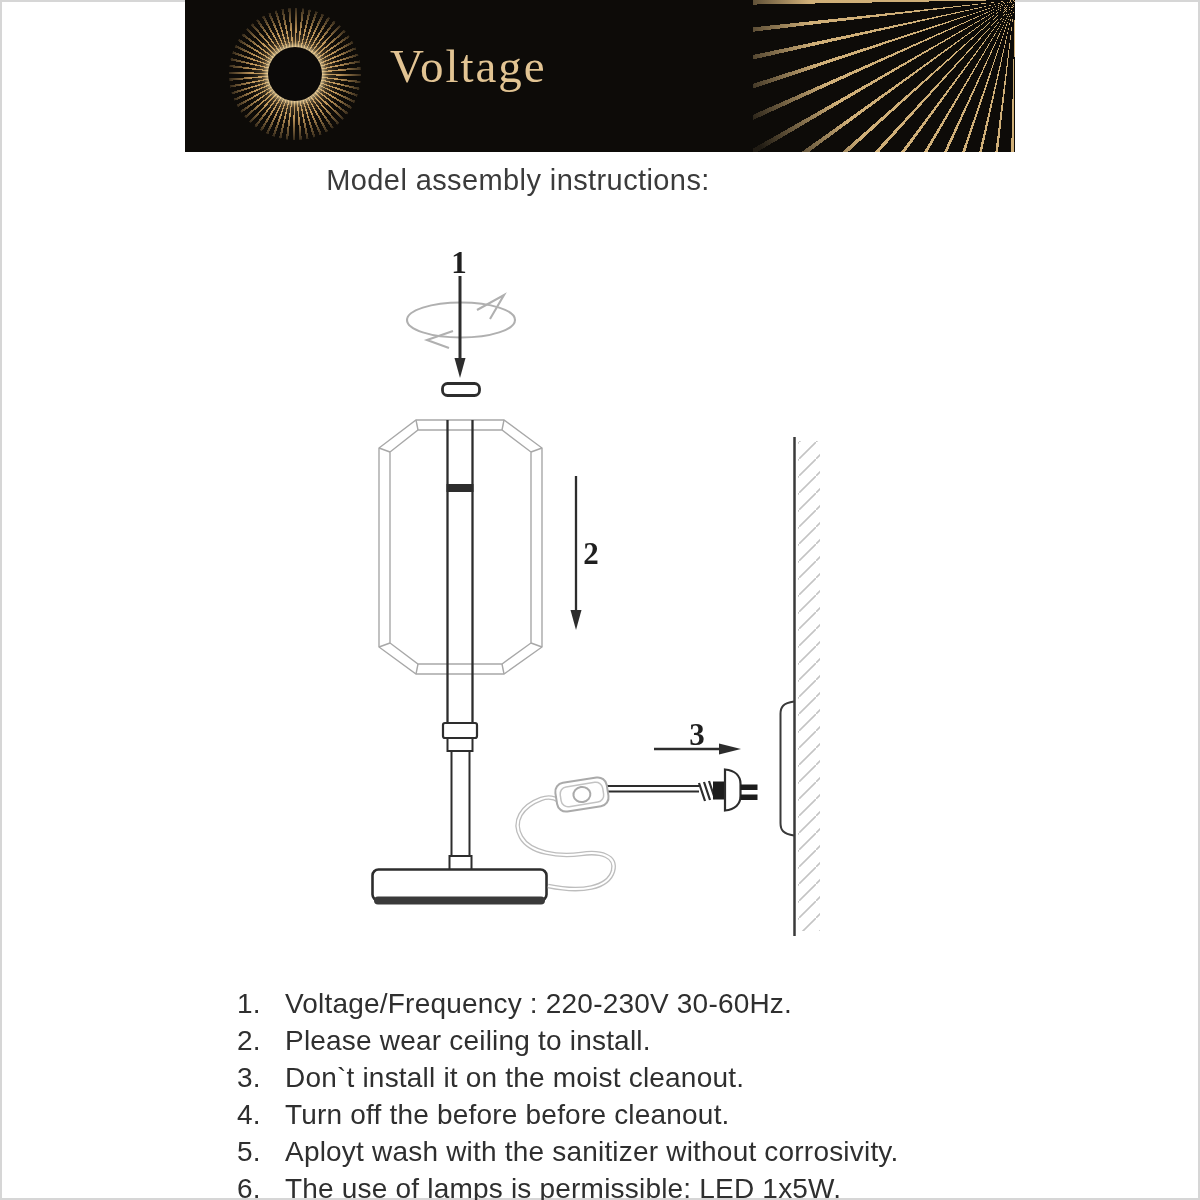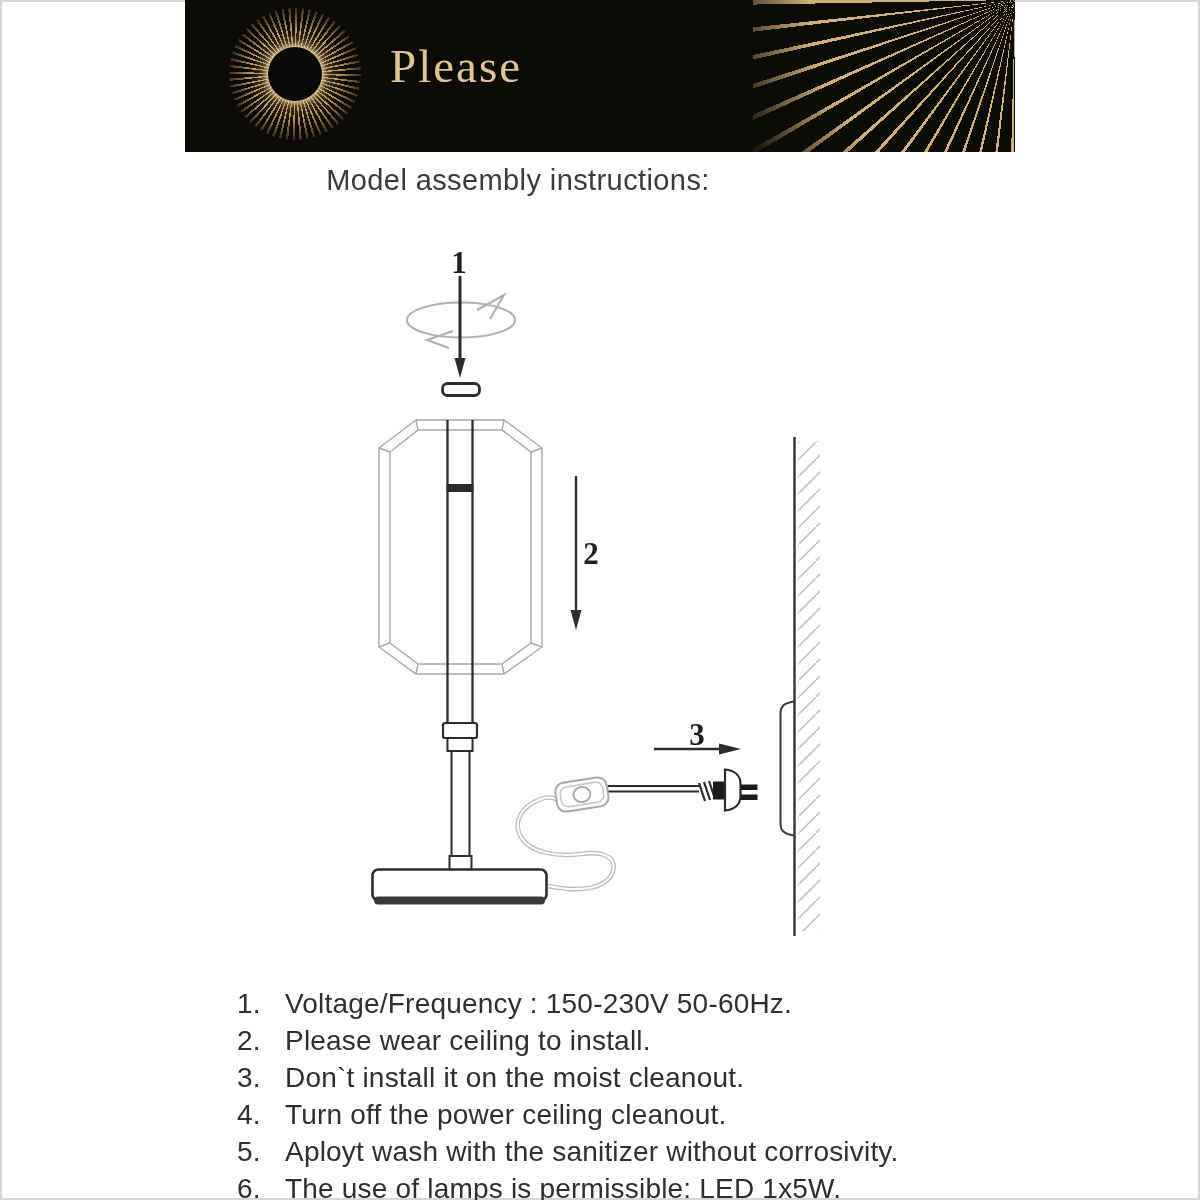--- a/index.html
+++ b/index.html
@@ -66,21 +66,21 @@
 <body>
 
 <div class="page">
 
   <div class="banner">
     <div class="logo">
       <div class="logo-rays"></div>
       <div class="logo-fade"></div>
       <div class="logo-core"></div>
     </div>
-    <div class="brand">Please</div>
+    <div class="brand">Voltage</div>
     <div class="corner-rays"></div>
     <div class="corner-fade"></div>
   </div>
 
   <div class="title">
     <div>Model assembly instructions:</div>
   </div>
 
   <svg class="diagram" viewBox="0 0 1200 1200" xmlns="http://www.w3.org/2000/svg">
     <defs>
@@ -174,33 +174,33 @@
       <line x1="794.5" y1="437" x2="794.5" y2="936" stroke="#3a3a3a" stroke-width="2.5"></line>
       <rect x="798" y="441" width="22" height="490" fill="url(#hatch)"></rect>
       <path d="M 794 701.5 C 783 703, 780.5 707, 780.5 714 L 780.5 823
                C 780.5 830, 783 834, 794 835.5" fill="none" stroke="#3a3a3a" stroke-width="2"></path>
     </g>
   </svg>
 
   <div class="list">
     <div class="row">
       <span class="num">1.</span>
-      <span class="txt">Voltage/Frequency : 150-230V 50-60Hz.</span>
+      <span class="txt">Voltage/Frequency : 220-230V 30-60Hz.</span>
     </div>
     <div class="row">
       <span class="num">2.</span>
       <span class="txt">Please wear ceiling to install.</span>
     </div>
     <div class="row">
       <span class="num">3.</span>
       <span class="txt">Don`t install it on the moist cleanout.</span>
     </div>
     <div class="row">
       <span class="num">4.</span>
-      <span class="txt">Turn off the power ceiling cleanout.</span>
+      <span class="txt">Turn off the before before cleanout.</span>
     </div>
     <div class="row">
       <span class="num">5.</span>
       <span class="txt">Aployt wash with the sanitizer without corrosivity.</span>
     </div>
     <div class="row">
       <span class="num">6.</span>
       <span class="txt">The use of lamps is permissible: LED 1x5W.</span>
     </div>
   </div>

